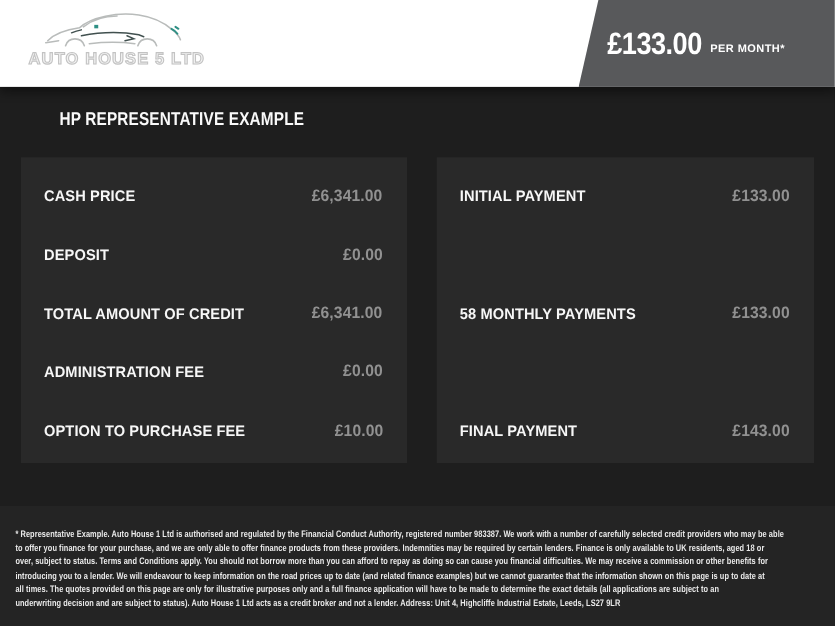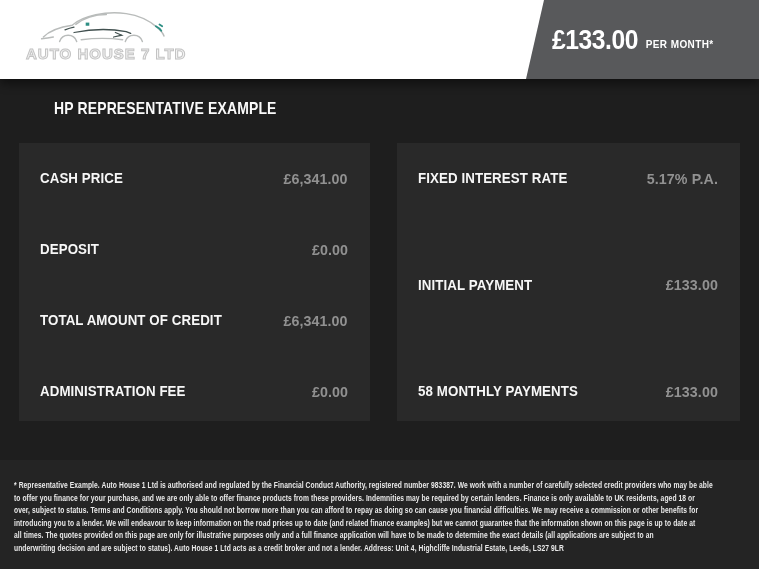--- a/index.html
+++ b/index.html
@@ -88,21 +88,21 @@
           <path d="M40,28 C60,24 82,24 98,27 L103,29"></path>
           <path d="M86,28 l7,3 l-9,2"></path>
           <path d="M30,25 q5,-2 10,-3"></path>
         </g>
         <g stroke="#2e8f84" stroke-width="2" fill="none" stroke-linecap="round">
           <path d="M131,21 q4,2 6,5"></path>
           <path d="M135,19 l3,2"></path>
         </g>
         <rect x="53" y="17" width="4" height="3.5" fill="#2e8f84"></rect>
       </svg>
-      <div class="wordmark">AUTO HOUSE 7 LTD</div>
+      <div class="wordmark">AUTO HOUSE 5 LTD</div>
     </div>
 
     <div class="badge">
       <span class="amount">£133.00</span>
       <span class="period">PER MONTH*</span>
     </div>
   </div>
 
   <div class="title">HP REPRESENTATIVE EXAMPLE</div>
 
@@ -116,34 +116,38 @@
       <span class="val">£0.00</span>
     </div>
     <div class="row">
       <span class="lbl">TOTAL AMOUNT OF CREDIT</span>
       <span class="val">£6,341.00</span>
     </div>
     <div class="row">
       <span class="lbl">ADMINISTRATION FEE</span>
       <span class="val">£0.00</span>
     </div>
+    <div class="row">
+      <span class="lbl">OPTION TO PURCHASE FEE</span>
+      <span class="val">£10.00</span>
+    </div>
   </div>
 
   <div class="panel right">
-    <div class="row">
-      <span class="lbl">FIXED INTEREST RATE</span>
-      <span class="val">5.17% P.A.</span>
-    </div>
     <div class="row">
       <span class="lbl">INITIAL PAYMENT</span>
       <span class="val">£133.00</span>
     </div>
     <div class="row">
       <span class="lbl">58 MONTHLY PAYMENTS</span>
       <span class="val">£133.00</span>
+    </div>
+    <div class="row">
+      <span class="lbl">FINAL PAYMENT</span>
+      <span class="val">£143.00</span>
     </div>
   </div>
 
   <div class="footer">
     <div class="fline">* Representative Example. Auto House 1 Ltd is authorised and regulated by the Financial Conduct Authority, registered number 983387. We work with a number of carefully selected credit providers who may be able</div>
     <div class="fline">to offer you finance for your purchase, and we are only able to offer finance products from these providers. Indemnities may be required by certain lenders. Finance is only available to UK residents, aged 18 or</div>
     <div class="fline">over, subject to status. Terms and Conditions apply. You should not borrow more than you can afford to repay as doing so can cause you financial difficulties. We may receive a commission or other benefits for</div>
     <div class="fline">introducing you to a lender. We will endeavour to keep information on the road prices up to date (and related finance examples) but we cannot guarantee that the information shown on this page is up to date at</div>
     <div class="fline">all times. The quotes provided on this page are only for illustrative purposes only and a full finance application will have to be made to determine the exact details (all applications are subject to an</div>
     <div class="fline">underwriting decision and are subject to status). Auto House 1 Ltd acts as a credit broker and not a lender. Address: Unit 4, Highcliffe Industrial Estate, Leeds, LS27 9LR</div>

